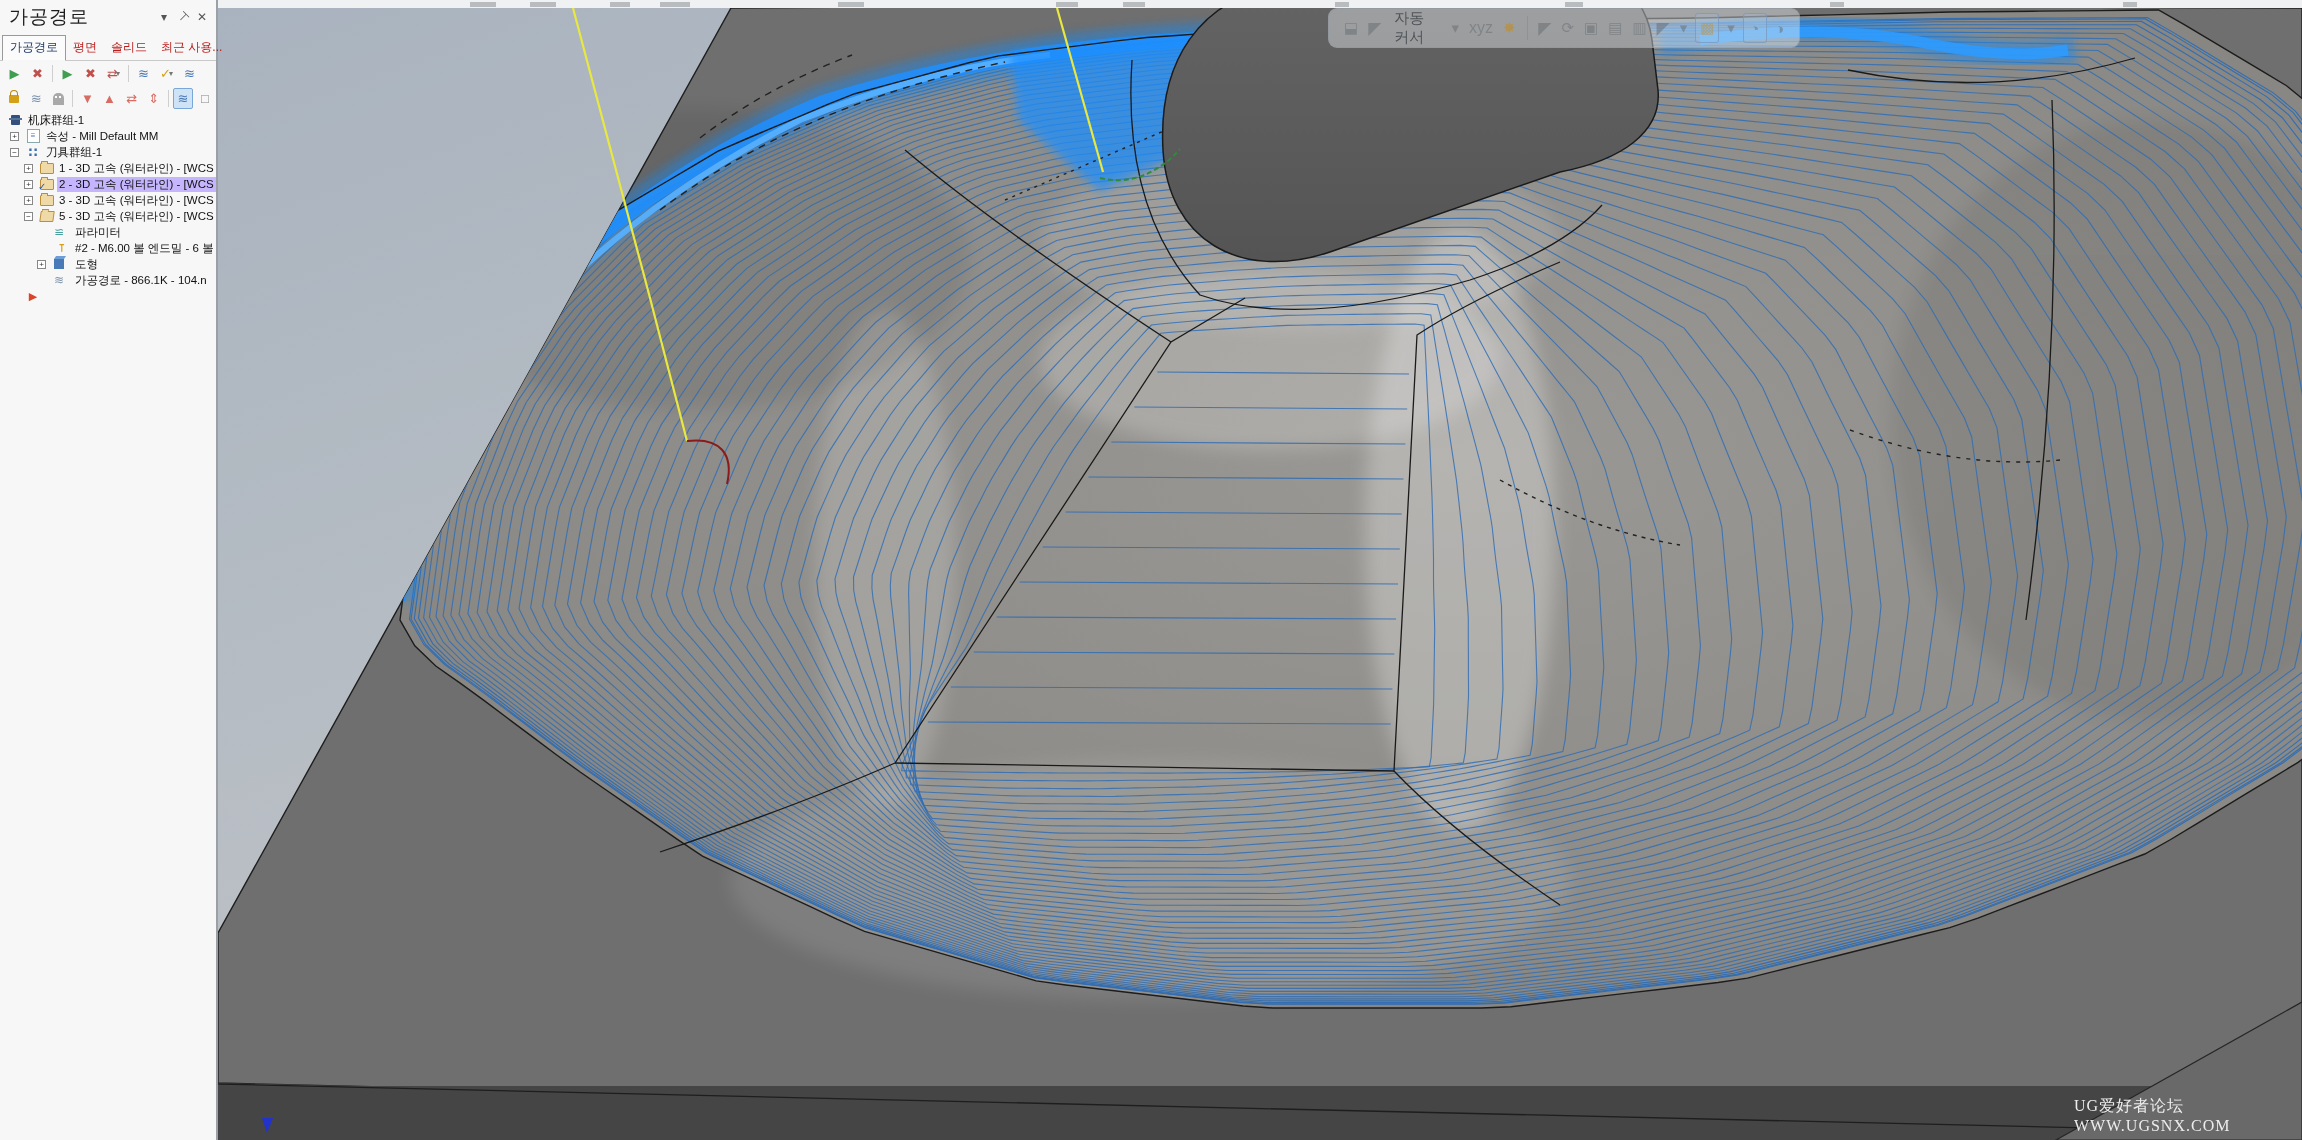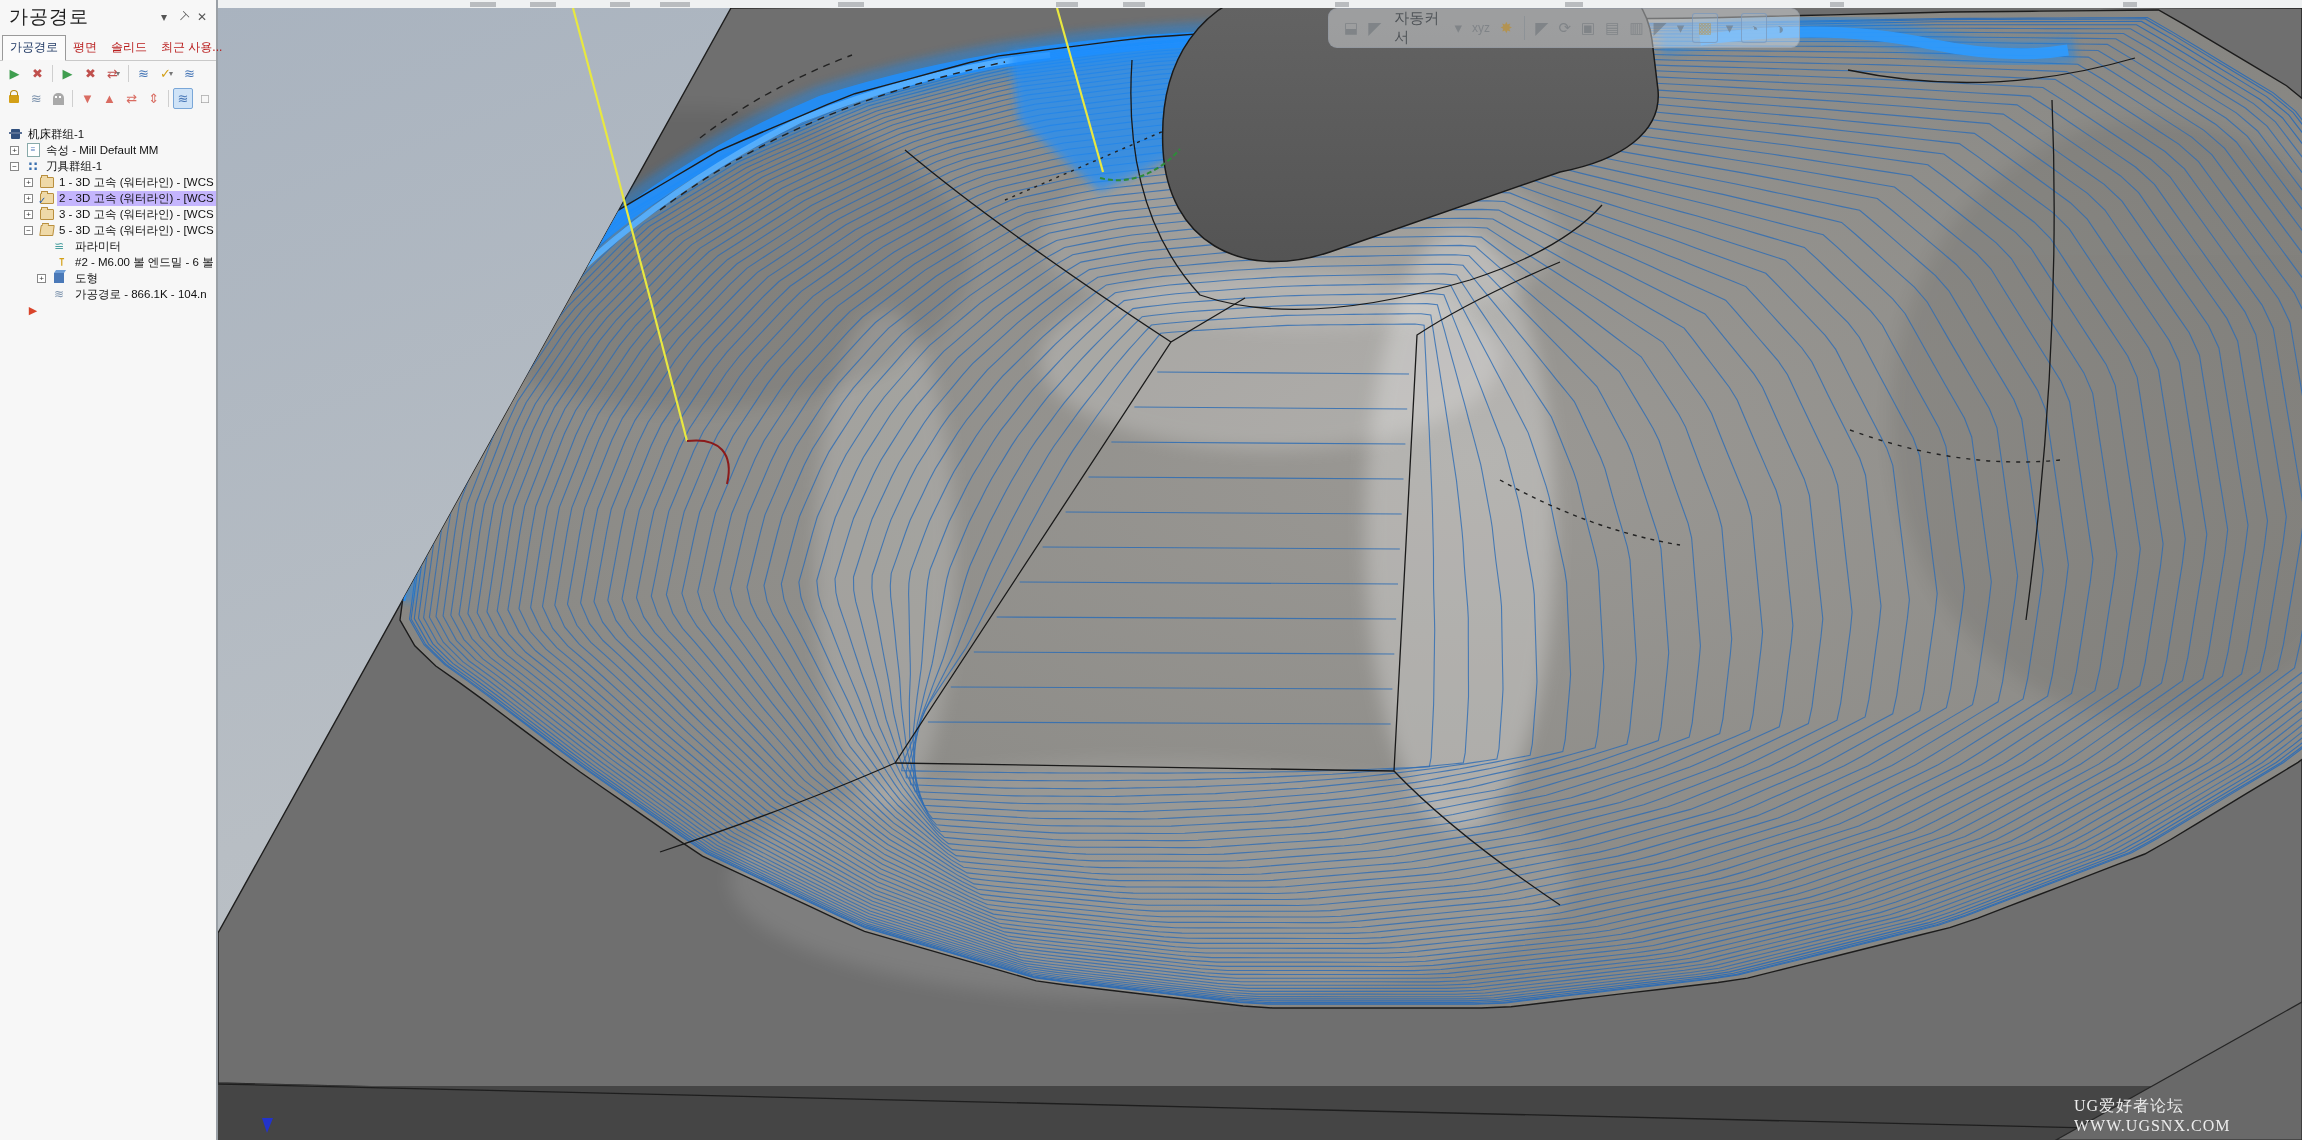--- a/index.html
+++ b/index.html
@@ -22,21 +22,21 @@
   .pico{width:19px;height:19px;display:flex;align-items:center;justify-content:center;
         font-size:13px;margin:0 1px;border:1px solid transparent;border-radius:2px;}
   .pico.sel{background:#cfe3f7;border-color:#7aa7d8;}
   .pico .sub{font-size:8px;color:#777;margin-left:-2px;}
   .lockshape{width:10px;height:8px;background:#d4a017;border-radius:1px;position:relative;}
   .lockshape:before{content:"";position:absolute;left:1px;top:-5px;width:6px;height:5px;
         border:1.5px solid #b8890e;border-bottom:none;border-radius:4px 4px 0 0;}
   .ghostshape{width:11px;height:12px;background:#a9a9a9;border-radius:5px 5px 0 0;position:relative;}
   .ghostshape:before{content:"";position:absolute;left:2px;top:3px;width:2px;height:2px;background:#fff;
         box-shadow:4px 0 0 #fff;}
-  #tree{margin-top:15px;position:relative;}
+  #tree{margin-top:1px;position:relative;}
   .trow{height:16px;display:flex;align-items:center;font-size:11.5px;color:#111;
         position:relative;white-space:nowrap;overflow:hidden;}
   .trow .lbl{padding:0 2px;}
   .trow.selected .lbl{background:#c4b5fd;}
   .exp{position:absolute;width:9px;height:9px;border:1px solid #888;background:#fff;
        font-size:8px;line-height:7px;text-align:center;color:#333;box-sizing:border-box;}
   .ticon{position:absolute;width:14px;height:13px;display:flex;align-items:center;
          justify-content:center;font-size:11px;}
   .folder{width:13px;height:9px;background:#efd9a7;border:1px solid #b98f3e;border-radius:1px;position:relative;}
   .folder:before{content:"";position:absolute;left:0;top:-3px;width:5px;height:2px;
@@ -361,21 +361,21 @@
     </g>
 
     <polygon points="262,1118 273,1118 267,1133" fill="#2233cc"></polygon>
   </svg>
 
   <div id="float-toolbar">
     <span class="ft-ico">⬓</span>
     <span class="ft-ico" style="font-size:17px;">◤</span>
     <span id="ft-label">자동커서</span>
     <span class="ft-ico">▾</span>
-    <span class="ft-ico" style="font-size:12px;">xyz</span>
+    <span class="ft-ico" style="font-size:16px;">xyz</span>
     <span class="ft-ico" style="color:#b9913f;opacity:.8;">✸</span>
     <span style="width:1px;height:24px;background:rgba(120,130,140,.4);margin:0 6px;"></span>
     <span class="ft-ico" style="font-size:17px;">◤</span>
     <span class="ft-ico">⟳</span>
     <span class="ft-ico">▣</span>
     <span class="ft-ico">▤</span>
     <span class="ft-ico">▥</span>
     <span class="ft-ico" style="font-size:17px;">◤</span>
     <span class="ft-ico">▾</span>
     <span class="ft-frame">

